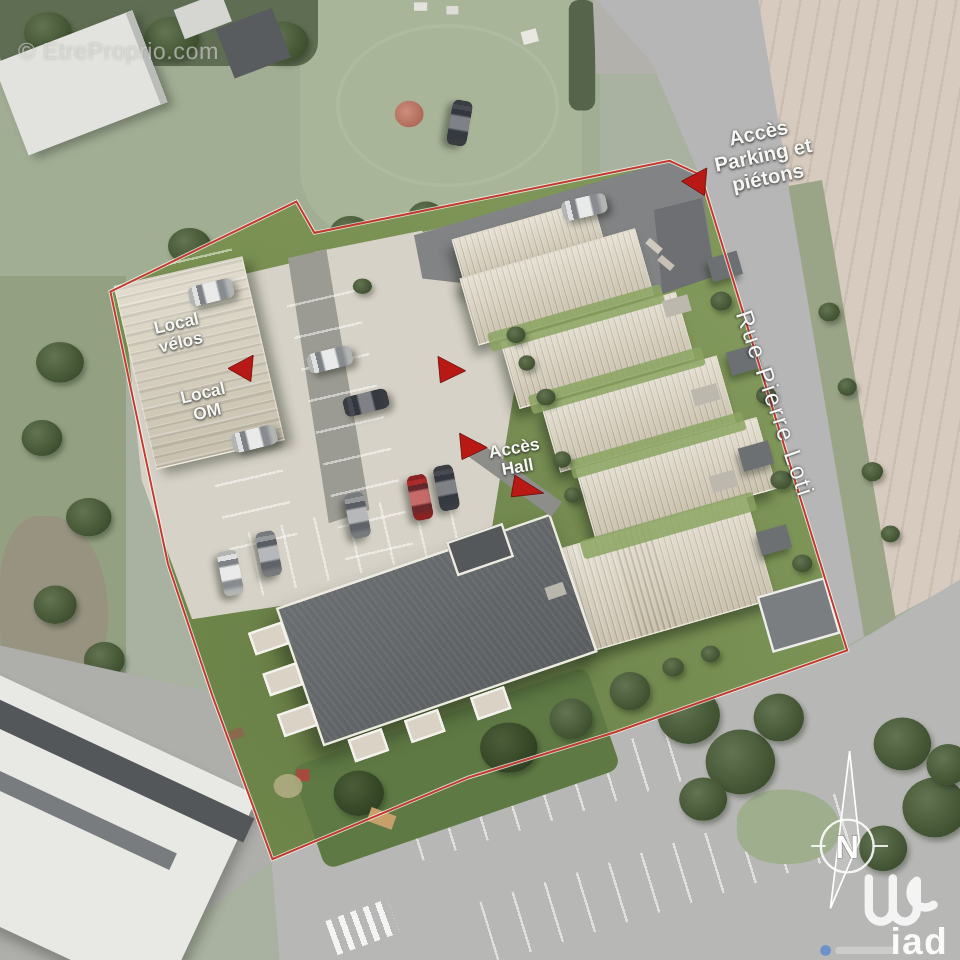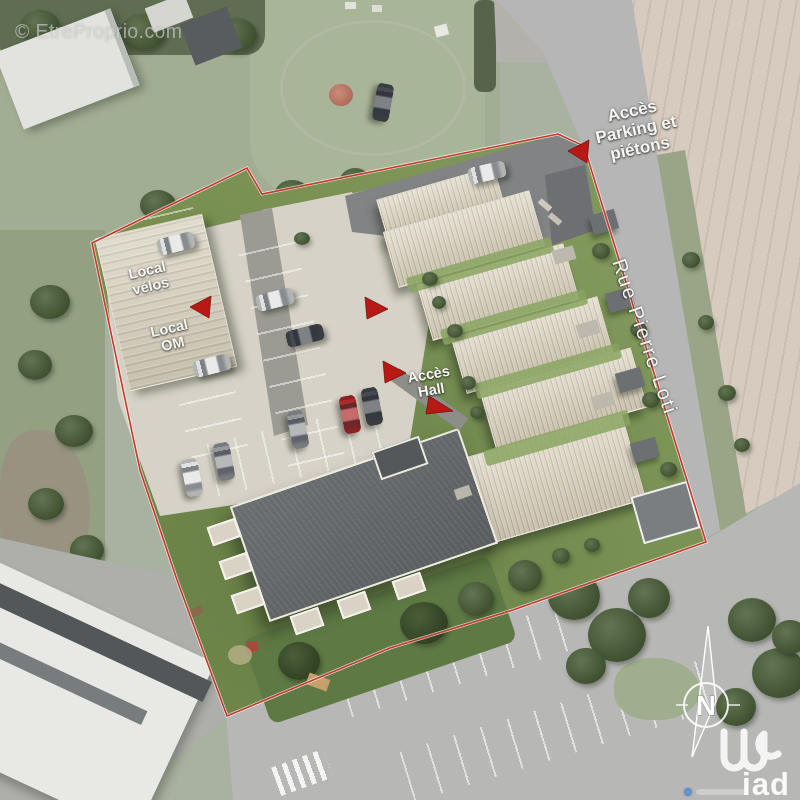--- a/index.html
+++ b/index.html
@@ -215,15 +215,15 @@
     <span>vélos</span>
   </div>
   <div class="lbl" style="left:140px;top:320px;width:62px;font-size:14.5px;transform:rotate(-13deg);">
     <span>Local</span>
     <span>OM</span>
   </div>
   <div class="lbl" style="left:399px;top:366px;width:62px;font-size:14.5px;transform:rotate(-10deg);">
     <span>Accès</span>
     <span>Hall</span>
   </div>
-  <div class="ab" style="left:15px;top:20px;font-size:19.5px;font-weight:500;letter-spacing:.4px;color:rgba(232,232,230,.55);text-shadow:0 0 2px rgba(90,90,90,.35);">© EtreProprio.com</div>
+  <div class="ab" style="left:15px;top:32px;font-size:19.5px;font-weight:500;letter-spacing:.4px;color:rgba(232,232,230,.55);text-shadow:0 0 2px rgba(90,90,90,.35);">© EtreProprio.com</div>
 
 </div>
 
 </body></html>

